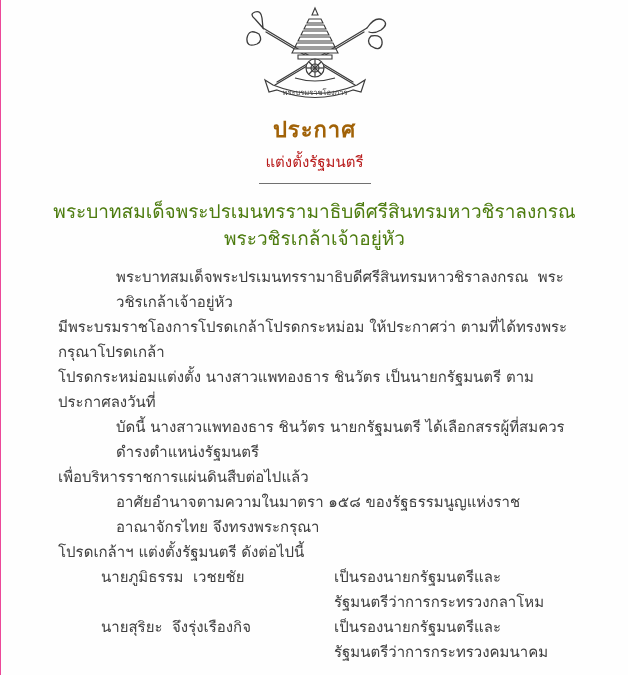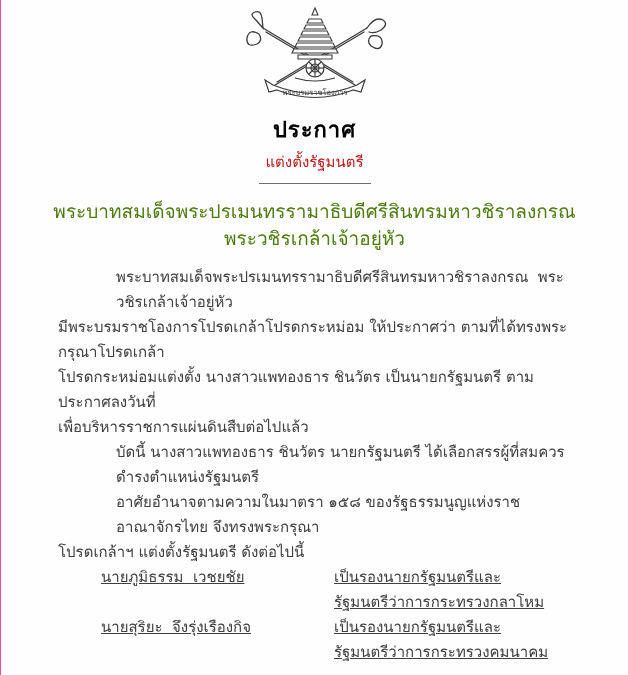--- a/index.html
+++ b/index.html
@@ -10,21 +10,21 @@
     border-left:1px solid #ec4899;
     box-sizing:border-box;
     font-family:"DejaVu Sans", sans-serif;
     color:#3f3f3f;
     overflow:hidden;
   }
   .emblem-wrap { width:160px; margin:6px auto 0; }
   .emblem-wrap svg { display:block; width:160px; height:98px; }
   .doc-title {
     text-align:center; font-size:22px; font-weight:bold;
-    color:#000000; margin-top:8px; letter-spacing:1px;
+    color:#a16207; margin-top:8px; letter-spacing:1px;
   }
   .doc-subtitle {
     text-align:center; font-size:15px; color:#b91c1c; margin-top:3px;
   }
   .divider {
     width:112px; height:1px; background:#707070; margin:9px auto 0;
   }
   .heading {
     text-align:center; font-size:19px; line-height:27px;
     color:#4d7c0f; margin-top:14px;
@@ -34,21 +34,21 @@
     font-size:15px; line-height:25px;
   }
   .line { white-space:pre-wrap; }
   .line.indent { padding-left:58px; }
   .ministers { margin:0 44px 0 57px; font-size:15px; line-height:25px; }
   .minister {
     display:grid;
     grid-template-columns:233px 1fr;
     padding-left:43px;
   }
-  .m-name, .m-pos { white-space:pre-wrap;text-decoration:underline; }
+  .m-name, .m-pos { white-space:pre-wrap; }
 </style>
 </head>
 <body>
 
 <div class="page">
 
   <div class="emblem-wrap">
     <svg viewBox="0 0 160 98" xmlns="http://www.w3.org/2000/svg">
       <g stroke="#3c3c3c" stroke-width="1.3" fill="none" stroke-linecap="round">
 
@@ -99,22 +99,22 @@
   <div class="heading">
     <div class="h-line">พระบาทสมเด็จพระปรเมนทรรามาธิบดีศรีสินทรมหาวชิราลงกรณ</div>
     <div class="h-line">พระวชิรเกล้าเจ้าอยู่หัว</div>
   </div>
 
   <div class="body-text">
     <div class="line indent">พระบาทสมเด็จพระปรเมนทรรามาธิบดีศรีสินทรมหาวชิราลงกรณ  พระวชิรเกล้าเจ้าอยู่หัว</div>
     <div class="line">มีพระบรมราชโองการโปรดเกล้าโปรดกระหม่อม ให้ประกาศว่า ตามที่ได้ทรงพระกรุณาโปรดเกล้า</div>
     <div class="line">โปรดกระหม่อมแต่งตั้ง นางสาวแพทองธาร ชินวัตร เป็นนายกรัฐมนตรี ตามประกาศลงวันที่</div>
 
+    <div class="line indent">บัดนี้ นางสาวแพทองธาร ชินวัตร นายกรัฐมนตรี ได้เลือกสรรผู้ที่สมควรดำรงตำแหน่งรัฐมนตรี</div>
     <div class="line">เพื่อบริหารราชการแผ่นดินสืบต่อไปแล้ว</div>
-    <div class="line indent">บัดนี้ นางสาวแพทองธาร ชินวัตร นายกรัฐมนตรี ได้เลือกสรรผู้ที่สมควรดำรงตำแหน่งรัฐมนตรี</div>
 
     <div class="line indent">อาศัยอำนาจตามความในมาตรา ๑๕๘ ของรัฐธรรมนูญแห่งราชอาณาจักรไทย จึงทรงพระกรุณา</div>
     <div class="line">โปรดเกล้าฯ แต่งตั้งรัฐมนตรี ดังต่อไปนี้</div>
   </div>
 
   <div class="ministers">
 
     <div class="minister">
       <div class="m-name">นายภูมิธรรม  เวชยชัย</div>
       <div class="m-pos">เป็นรองนายกรัฐมนตรีและ</div>

